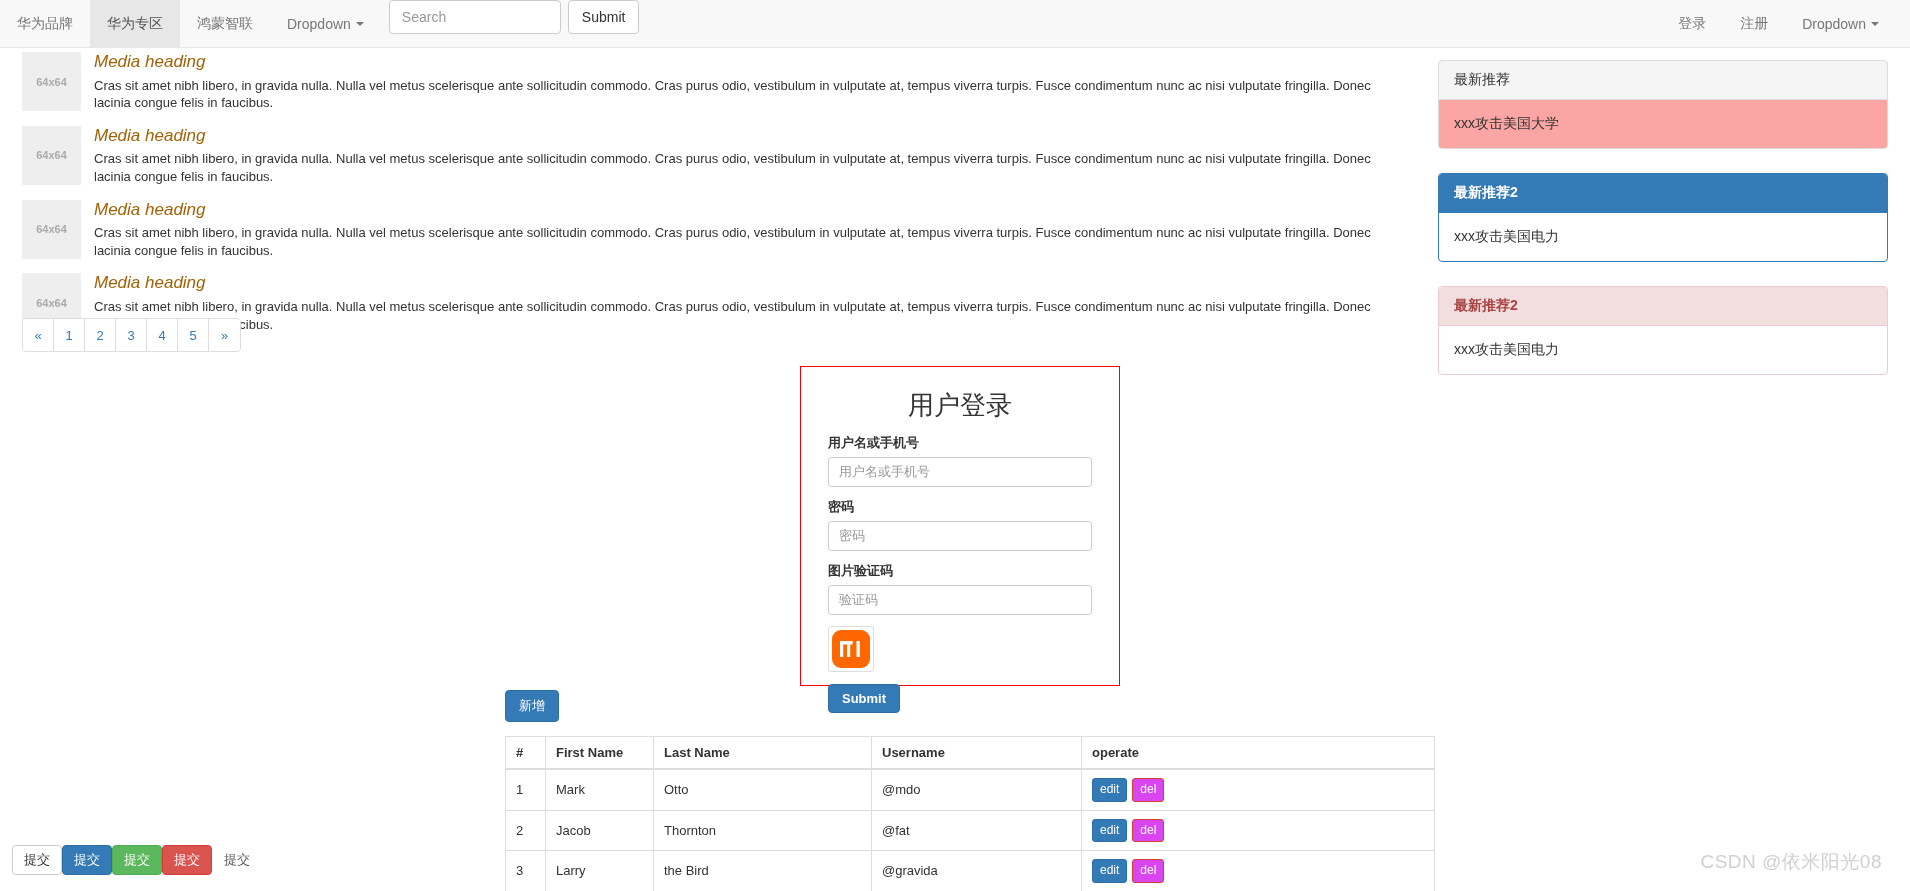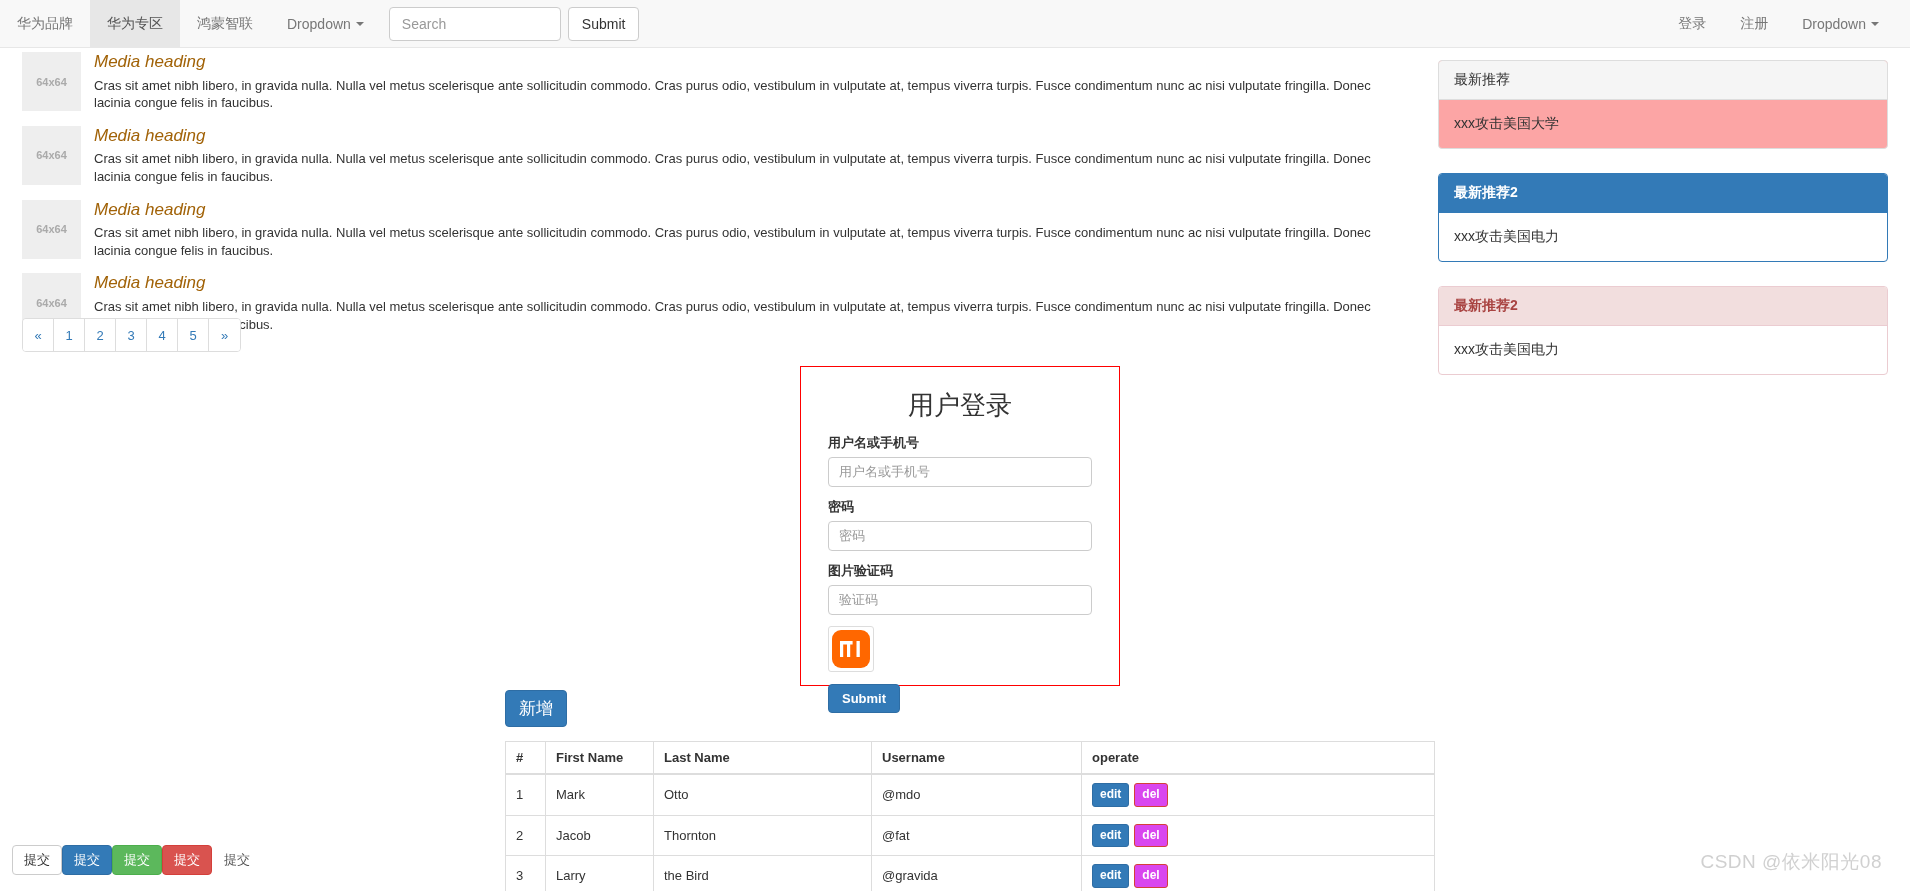--- a/index.html
+++ b/index.html
@@ -32,21 +32,21 @@
   }
   .nav-item.active { background: #e7e7e7; color: #555555; }
   .caret {
     display: inline-block; margin-left: 5px;
     width: 0; height: 0;
     border-left: 4px solid transparent;
     border-right: 4px solid transparent;
     border-top: 4px solid #777777;
     vertical-align: middle;
   }
-  .nav-form { display: flex; align-items: center; margin-left: 8px; gap: 7px; }
+  .nav-form { display: flex; margin-left: 8px; gap: 7px; }
   .search-input {
     width: 172px; height: 34px;
     padding: 6px 12px;
     border: 1px solid #cccccc; border-radius: 4px;
     background: #ffffff; color: #555555;
     font-size: 14px; font-family: inherit;
     outline: none;
   }
   .search-input::placeholder { color: #999999; }
   .btn-default-nav {
@@ -162,21 +162,21 @@
     color: #ffffff; border-radius: 4px;
     padding: 6px 13px; font-size: 13px; font-weight: bold;
     font-family: inherit; cursor: pointer;
   }
 
   
   .table-section { position: absolute; left: 505px; top: 690px; width: 930px; }
   .btn-add {
     background: #337ab7; border: 1px solid #2e6da4;
     color: #ffffff; border-radius: 4px;
-    padding: 6px 13px; font-size: 17px;
+    padding: 6px 13px; font-size: 13px;
     font-family: inherit; cursor: pointer;
     margin-bottom: 14px;
   }
   table.data-table {
     width: 930px; border-collapse: collapse;
     border: 1px solid #dddddd; background: #ffffff;
   }
   table.data-table th {
     text-align: left; padding: 8px 10px;
     font-size: 13px; font-weight: bold; color: #333333;
@@ -188,21 +188,21 @@
   }
   table.data-table th:last-child, table.data-table td:last-child { border-right: none; }
   .col-hash { width: 40px; }
   .col-first { width: 108px; }
   .col-last { width: 218px; }
   .col-user { width: 210px; }
   .btn-xs {
     display: inline-block; padding: 3px 7px;
     font-size: 12px; border-radius: 3px;
     color: #ffffff; cursor: pointer; border: 1px solid transparent;
-    font-family: inherit; line-height: 1.3; font-weight: bold;
+    font-family: inherit; line-height: 1.3;
   }
   .btn-edit { background: #337ab7; border-color: #2e6da4; margin-right: 5px; }
   .btn-del { background: #d946ef; border-color: #d43f3a; }
 
   
   .bottom-bar {
     position: absolute; left: 12px; bottom: 16px;
     display: flex; align-items: center; 
   }
   .btn-sm {

